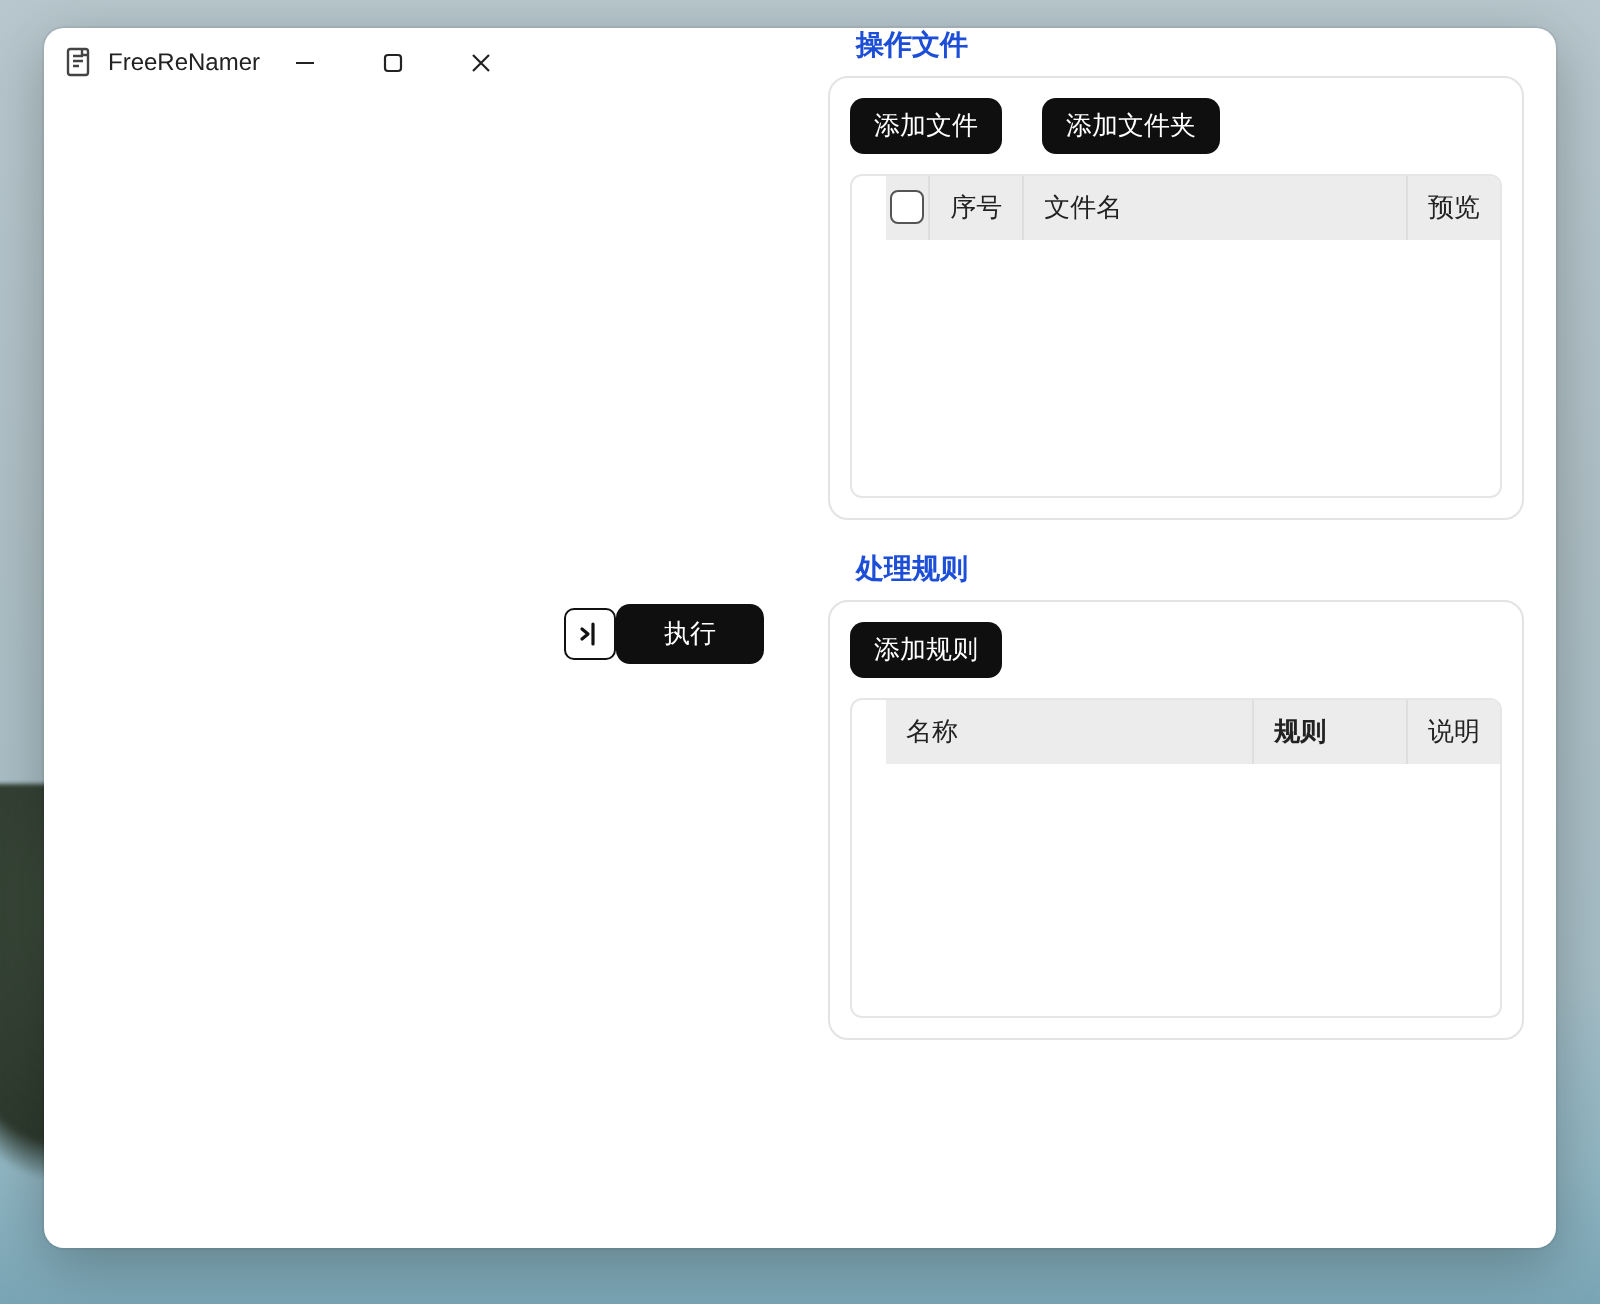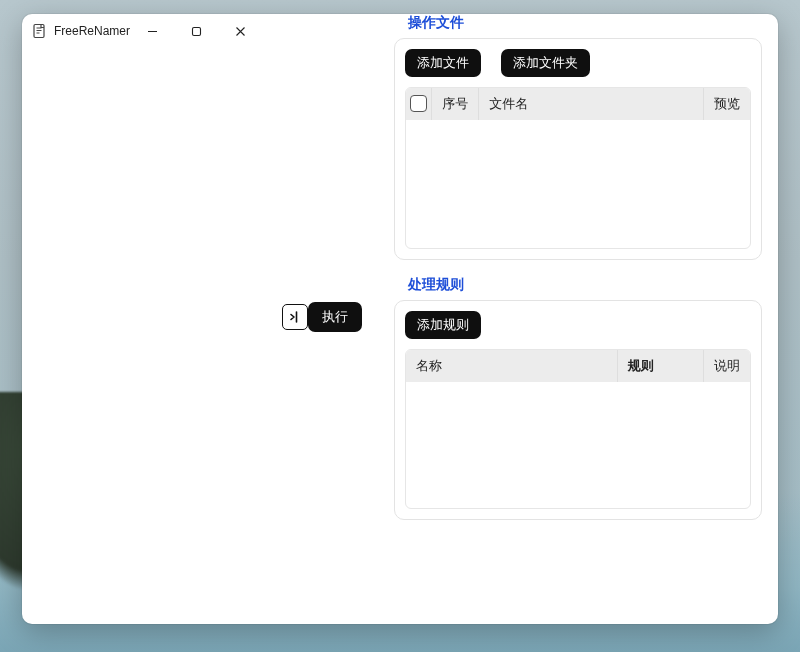--- a/index.html
+++ b/index.html
@@ -65,21 +65,21 @@
   }
   .sidebar-toggle svg { width: 14px; height: 14px; }
   .toolbar .spacer { flex: 1; }
 
   .btn {
     background: #0f0f0f;
     color: #fff;
     border: none;
     border-radius: 7px;
     font-size: 13px;
-    padding: 7px 14px;
+    padding: 7px 24px;
     line-height: 1.2;
     font-family: inherit;
   }
   .btn-sm { padding: 6px 12px; font-size: 13px; }
 
   .content {
     flex: 1;
     padding: 0 16px 16px 16px;
     overflow: hidden;
     display: flex;
@@ -106,20 +106,21 @@
   .panel.rules { height: 220px; }
 
   .btn-row { display: flex; gap: 20px; }
 
   .table-wrap {
     flex: 1;
     border: 1px solid #e6e6e6;
     border-radius: 6px;
     overflow: hidden;
     background: #fff;
+    padding-left: 17px;
   }
   .thead {
     display: flex;
     background: #ececec;
     color: #222;
     font-size: 13px;
     height: 32px;
     align-items: stretch;
   }
   .th {

